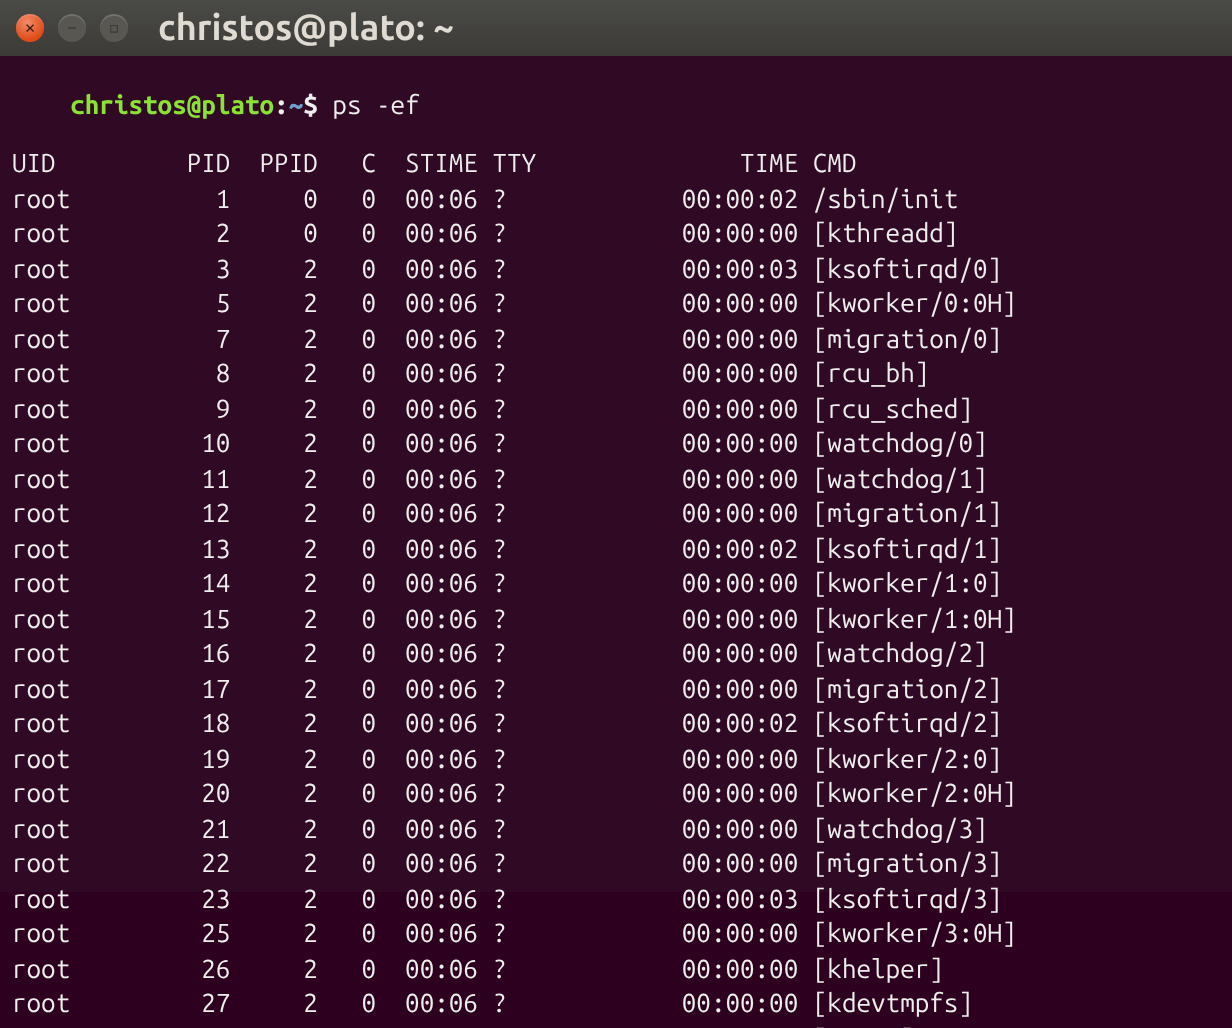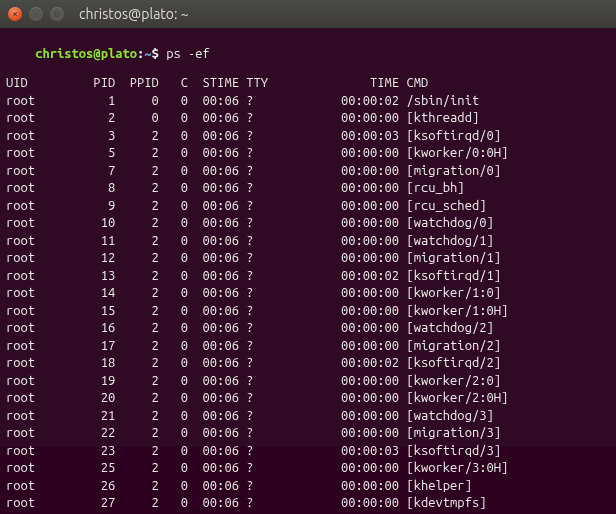--- a/index.html
+++ b/index.html
@@ -34,22 +34,22 @@
     box-shadow: inset 0 1px 0 rgba(255,255,255,0.15);
   }
   .win-btn.close {
     background: radial-gradient(circle at 40% 30%, #f28c6a, #df4a16 70%);
     color: #3a1a0a;
   }
   .win-title {
     margin-left: 8px;
     color: #dfdbd2;
     font-family: Ubuntu, sans-serif;
-    font-size: 14px;
-    font-weight: normal;
+    font-size: 18px;
+    font-weight: bold;
   }
   .terminal {
     width: 616px;
     height: 418px;
     background: #300a24;
     color: #eeeeec;
     padding: 4px 6px;
     box-sizing: border-box;
     letter-spacing: 0;
   }

